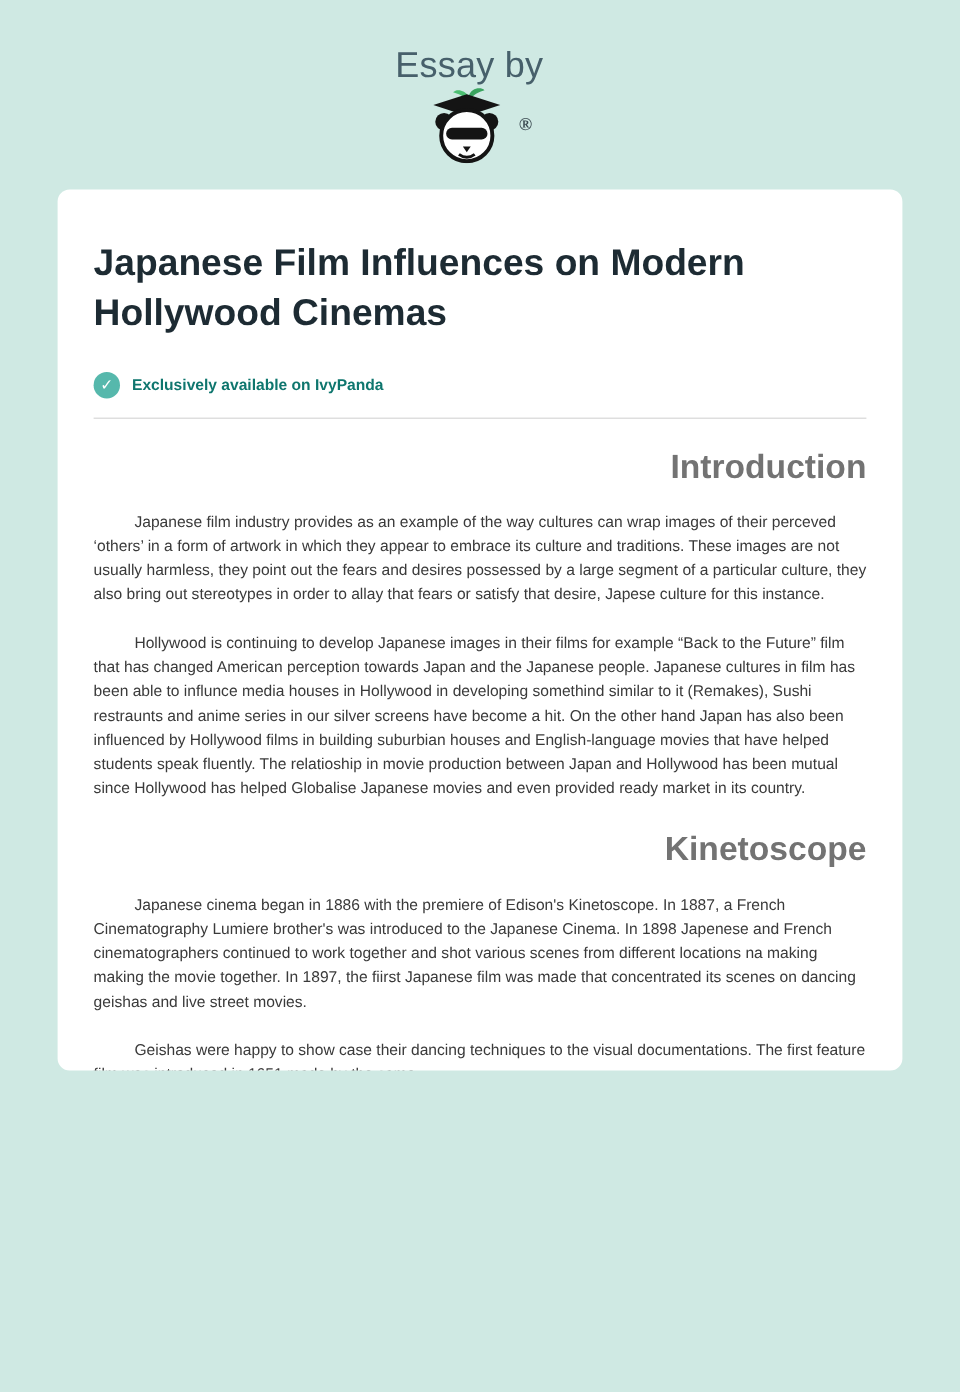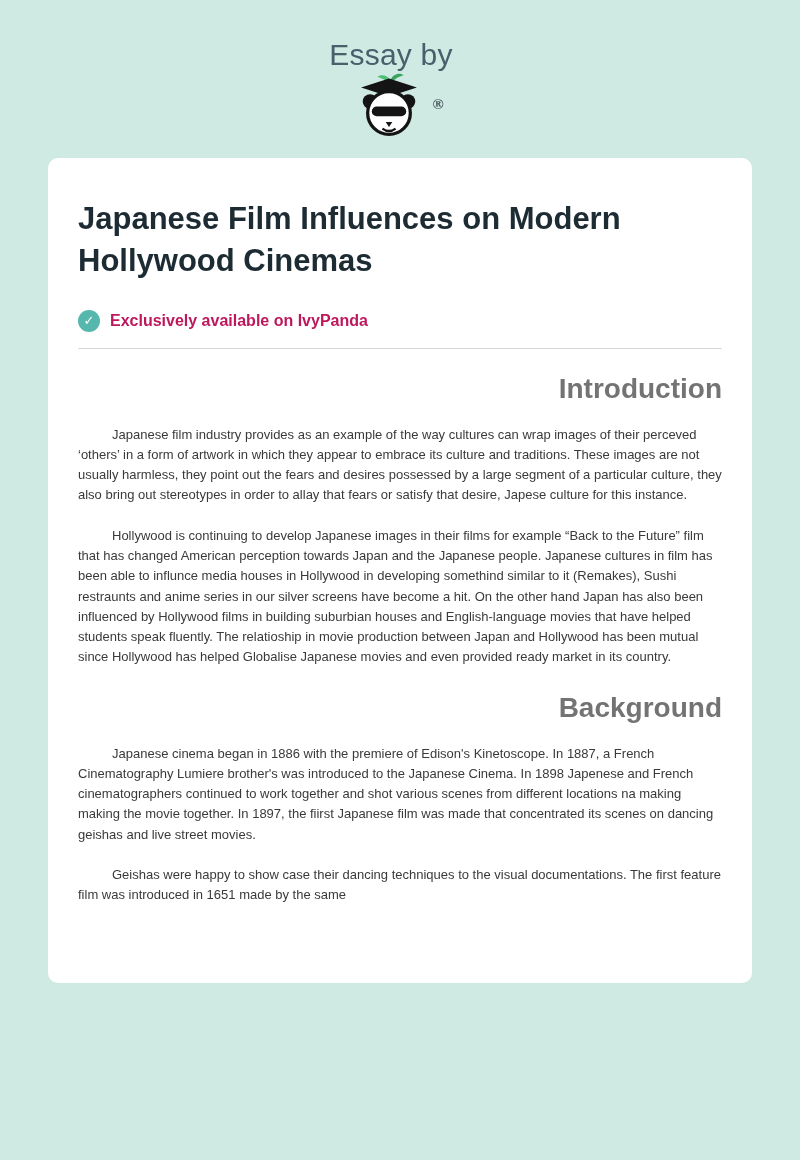--- a/index.html
+++ b/index.html
@@ -43,21 +43,21 @@
     color: #3c4b52;
     vertical-align: super;
   }
 
   
   .card {
     margin: 0 48px;
     background: #ffffff;
     border-radius: 10px;
     padding: 40px 30px 40px 30px;
-    height: 825px;
+    height: 734px;
     overflow: hidden;
   }
   .title {
     margin: 0 0 28px 0;
     font-size: 31px;
     line-height: 1.35;
     font-weight: 700;
     color: #1d2b33;
   }
   .badge {
@@ -70,23 +70,23 @@
     border-radius: 50%;
     background: #56b8ac;
     color: #ffffff;
     font-size: 13px;
     line-height: 22px;
     text-align: center;
     margin-right: 10px;
     flex: 0 0 auto;
   }
   .badge-text {
-    font-size: 16px;
+    font-size: 13px;
     font-weight: 700;
-    color: #be185d;
+    color: #0f766e;
   }
   .divider {
     border: none;
     border-top: 1px solid #d6d6d6;
     margin: 0 0 14px 0;
   }
   .section-heading {
     margin: 24px 0 20px 0;
     font-size: 28px;
     font-weight: 700;
@@ -138,20 +138,20 @@
 
     <hr class="divider">
 
     <div>
       <h2 class="section-heading">Introduction</h2>
       <p class="para">Japanese film industry provides as an example of the way cultures can wrap images of their perceved ‘others’ in a form of artwork in which they appear to embrace its culture and traditions. These images are not usually harmless, they point out the fears and desires possessed by a large segment of a particular culture, they also bring out stereotypes in order to allay that fears or satisfy that desire, Japese culture for this instance.</p>
       <p class="para">Hollywood is continuing to develop Japanese images in their films for example “Back to the Future” film that has changed American perception towards Japan and the Japanese people. Japanese cultures in film has been able to influnce media houses in Hollywood in developing somethind similar to it (Remakes), Sushi restraunts and anime series in our silver screens have become a hit. On the other hand Japan has also been influenced by Hollywood films in building suburbian houses and English-language movies that have helped students speak fluently. The relatioship in movie production between Japan and Hollywood has been mutual since Hollywood has helped Globalise Japanese movies and even provided ready market in its country.</p>
     </div>
 
     <div>
-      <h2 class="section-heading">Background</h2>
+      <h2 class="section-heading">Kinetoscope</h2>
       <p class="para">Japanese cinema began in 1886 with the premiere of Edison's Kinetoscope. In 1887, a French Cinematography Lumiere brother's was introduced to the Japanese Cinema. In 1898 Japenese and French cinematographers continued to work together and shot various scenes from different locations na making making the movie together. In 1897, the fiirst Japanese film was made that concentrated its scenes on dancing geishas and live street movies.</p>
       <p class="para">Geishas were happy to show case their dancing techniques to the visual documentations. The first feature film was introduced in 1651 made by the same</p>
     </div>
 
   </div>
 
 </div>
 
 </body></html>

